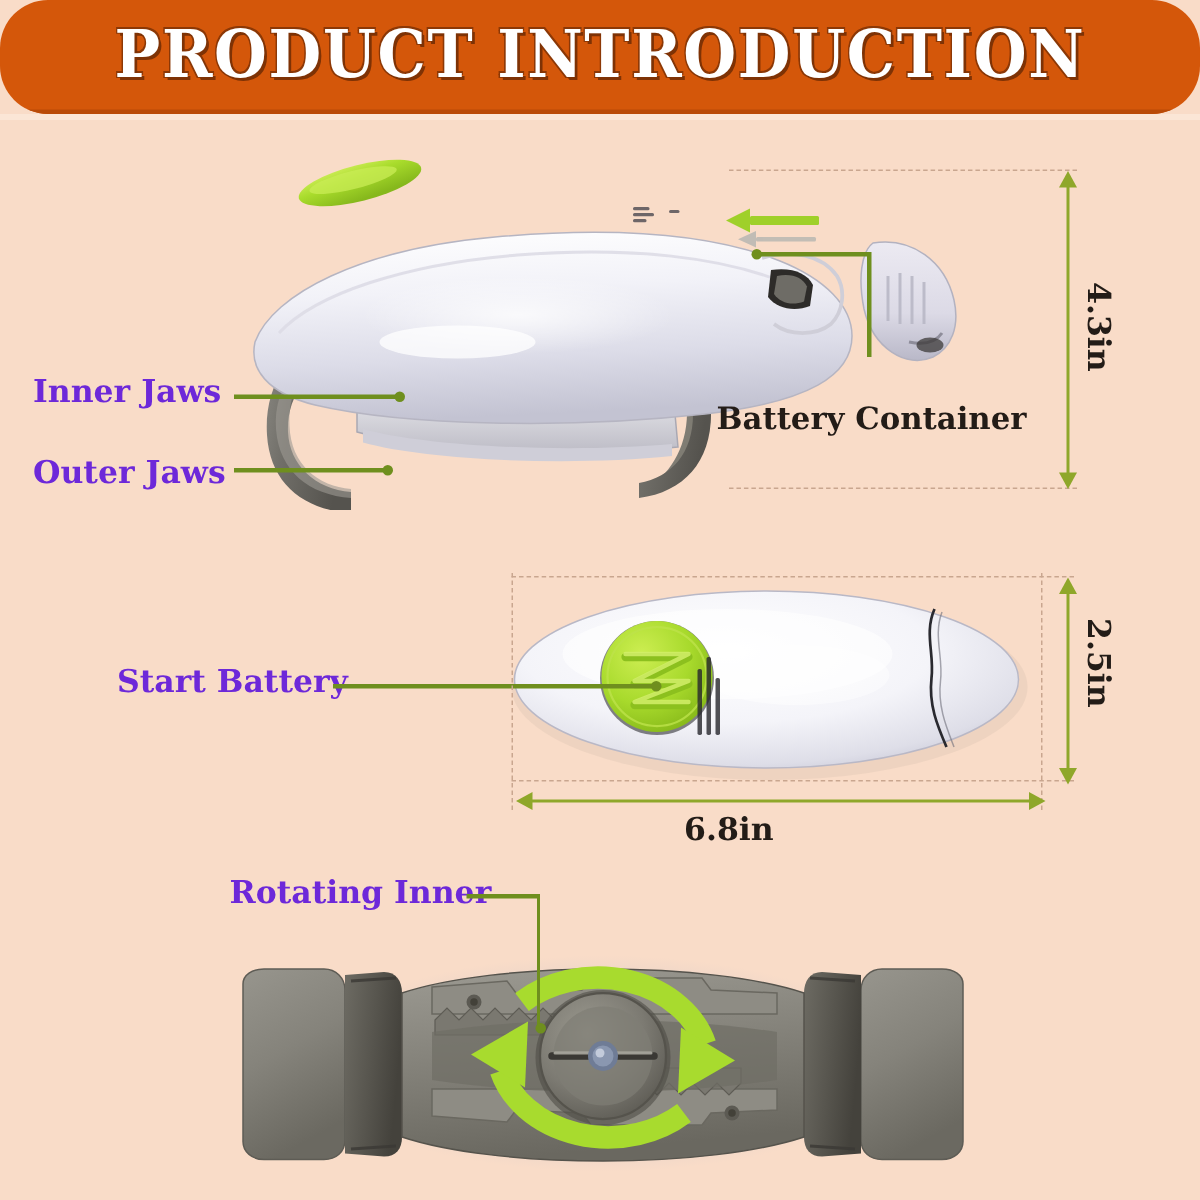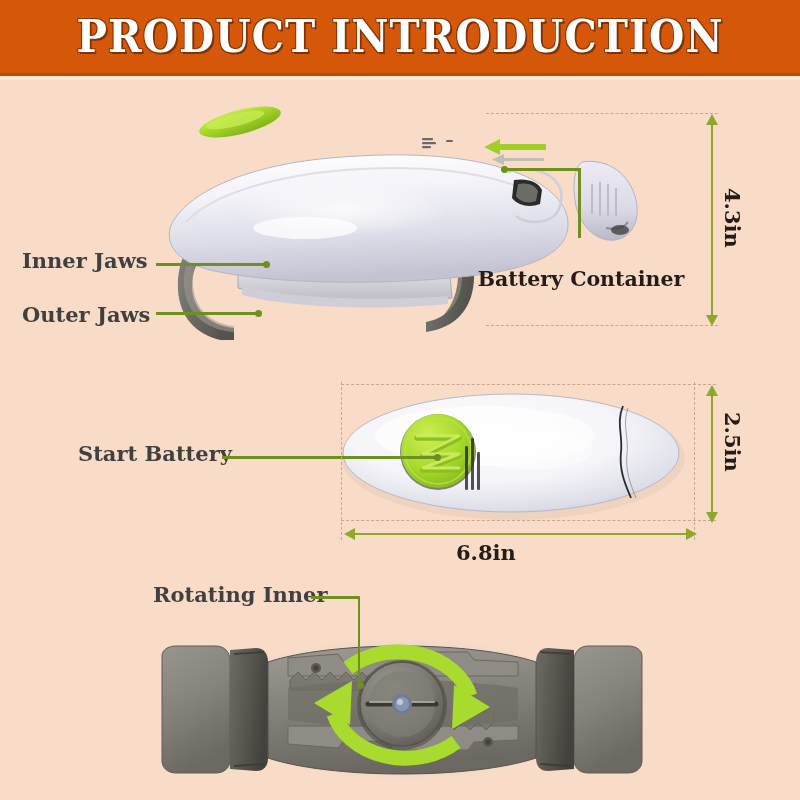--- a/index.html
+++ b/index.html
@@ -15,20 +15,21 @@
     position: relative;
   }
 
   
   .header-band {
     position: absolute;
     left: 0; top: 0;
     width: 800px; height: 76px;
     background: #d4570a;
     overflow: hidden;
+    border-radius: 32px;
   }
   .header-band::after {
     content: "";
     position: absolute;
     left: 0; bottom: 0; width: 100%; height: 3px;
     background: #b94a07;
   }
   .header-title {
     position: absolute;
     left: 0; top: 0;
@@ -50,21 +51,21 @@
     left: 0; top: 76px;
     width: 800px; height: 4px;
     background: #fbe6d6;
   }
 
   
   .lbl {
     position: absolute;
     font-family: "DejaVu Serif", serif;
     font-weight: bold;
-    color: #404040;
+    color: #6d28d9;
     white-space: nowrap;
     line-height: 1.18;
   }
   .lbl-22 { font-size: 21px; }
 
   
   .leader-h {
     position: absolute;
     height: 2.5px;
     background: #6f8f1e;

